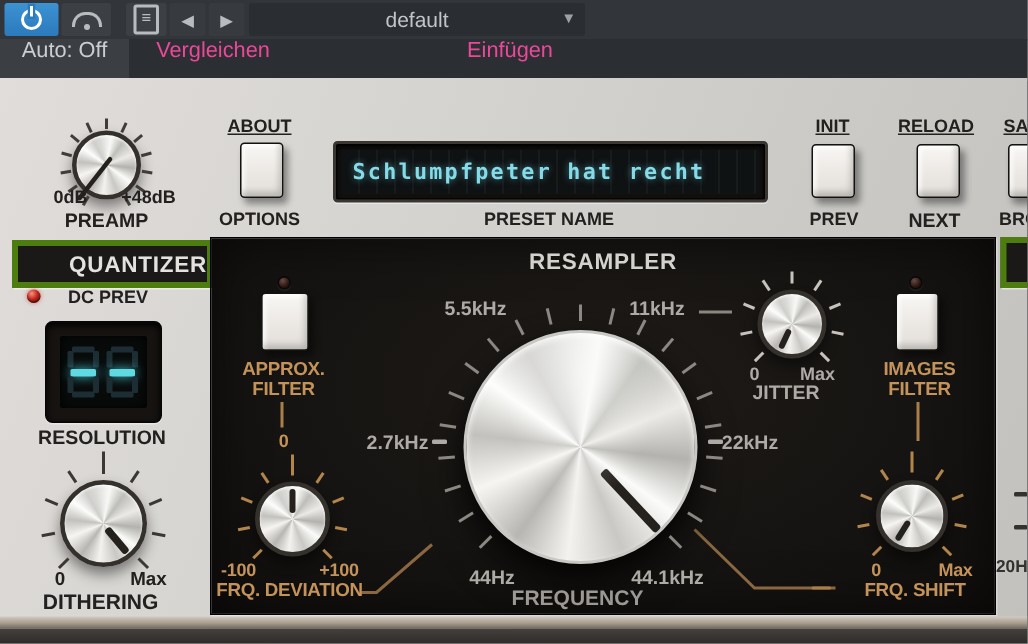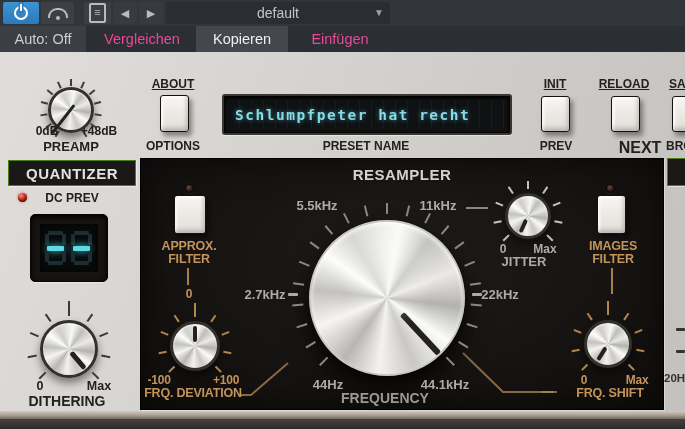--- a/index.html
+++ b/index.html
@@ -13,21 +13,21 @@
   .powerbtn{background:linear-gradient(180deg,#3c92d2,#2b7abc);}
   .pow-ring{width:10px;height:10px;border:2px solid #fff;border-radius:50%;position:relative;}
   .pow-bar{position:absolute;left:50%;top:-4px;width:2px;height:7px;margin-left:-1px;background:#fff;box-shadow:0 0 0 1.5px #2b7abc;}
   .byp{width:16px;height:8px;border:2px solid #b9bcbf;border-bottom:none;border-radius:9px 9px 0 0;position:relative;}
   .byp i{position:absolute;left:50%;bottom:-2px;width:4px;height:4px;margin-left:-2px;border-radius:50%;background:#b9bcbf;}
   .docicon{width:13px;height:16px;border:2px solid #b9bcbf;border-radius:2px;font-size:11px;line-height:15px;text-align:center;color:#b9bcbf;font-weight:bold;}
   .dropdown{left:166px;top:2px;width:224px;height:22px;background:#2a2e32;border-radius:2px;color:#c2c5c7;
             font-size:14px;display:flex;align-items:center;justify-content:center;}
   .ddarrow{position:absolute;right:6px;top:5px;font-size:10px;color:#9da1a4;}
   .bar2{left:0;top:26px;width:685px;height:26px;background:#2b2f33;}
-  .chip{height:26px;display:flex;align-items:center;justify-content:center;font-size:14.5px;}
+  .chip{height:26px;display:flex;justify-content:center;font-size:14.5px;}
   .dimtab{color:#ec4899;background:transparent;}
   .sep{left:0;top:52px;width:685px;height:2px;background:linear-gradient(180deg,#f3f1ed,#cfcdca);}
   
   .bodybg{left:0;top:52px;width:685px;height:377px;
           background:linear-gradient(112deg,#e0ddda 0%,#d6d4d1 35%,#cac8c5 75%,#c3c1be 100%);}
   .strip1{left:0;top:411px;width:685px;height:8px;background:linear-gradient(180deg,#d0cac1,#a89d8d 55%,#6f695f 100%);}
   .strip2{left:0;top:419px;width:685px;height:10px;background:linear-gradient(180deg,#45413d,#2e2b29);}
   .blabel{color:#23211f;font-weight:bold;white-space:nowrap;}
   .ctr{transform:translateX(-50%);text-align:center;}
   .underl{text-decoration:underline;}
@@ -35,23 +35,23 @@
   .wbtn{background:linear-gradient(180deg,#f8f6f3,#e1ddd8);border:1px solid #14120f;border-radius:3px;
         box-shadow:3px 4px 5px rgba(0,0,0,0.4),inset -2px -3px 4px rgba(0,0,0,0.18),inset 2px 2px 3px rgba(255,255,255,0.95);}
   
   .lcdframe{background:#131110;border:2px solid #3a3733;border-radius:3px;
             box-shadow:0 1px 0 rgba(255,255,255,0.45),inset 0 2px 5px #000,inset 0 0 0 1px #060606;}
   .lcdscreen{position:absolute;left:4px;top:4px;right:4px;bottom:4px;background:repeating-linear-gradient(90deg,#0f1213 0px,#0f1213 11px,#171b1c 11px,#171b1c 12px);
              display:flex;align-items:center;}
   .lcdtext{font-family:"DejaVu Sans Mono",monospace;font-weight:bold;font-size:14.5px;letter-spacing:1.5px;
            color:#86dbe9;text-shadow:0 0 5px rgba(110,220,235,0.55);padding-left:7px;white-space:nowrap;}
   
-  .shead{background:#1b1917;border:1px solid #4d7c0f;box-shadow:1px 1px 0 rgba(255,255,255,0.5);
+  .shead{background:#1b1917;border:4px solid #4d7c0f;box-shadow:1px 1px 0 rgba(255,255,255,0.5);
          color:#e4e2df;font-weight:bold;font-size:15px;letter-spacing:0.5px;
-         display:flex;align-items:center;justify-content:center;}
+         display:flex;align-items:center;justify-content:flex-end;}
   
   .ledred{border-radius:50%;background:radial-gradient(circle at 35% 30%,#ff8f7e,#c0281c 45%,#5e100a 85%);
           box-shadow:0 0 3px rgba(200,40,30,0.6),inset 0 -1px 1px rgba(0,0,0,0.5);}
   .leddark{border-radius:50%;background:radial-gradient(circle at 35% 30%,#6a4a42,#241310 65%);
            border:1px solid #0a0908;box-shadow:0 1px 1px rgba(255,255,255,0.08);}
   
   .segframe{background:#161311;border-radius:5px;border:1px solid #060505;
             box-shadow:0 1px 0 rgba(255,255,255,0.4),inset 0 2px 5px #000;}
   .segscreen{position:absolute;left:9px;top:9px;right:9px;bottom:9px;background:#090b0b;border-radius:2px;
              box-shadow:inset 0 0 8px #000;}
@@ -108,23 +108,20 @@
       <span class="ddarrow">▼</span>
     </div>
   </div>
 
   <div class="abs bar2">
     <div class="abs chip" style="left:0;width:86px;background:#3b3f43;color:#cbced0;">
       <span>Auto: Off</span>
     </div>
     <div class="abs chip dimtab" style="left:94px;width:96px;">
       <span>Vergleichen</span>
-    </div>
-    <div class="abs chip" style="left:196px;width:92px;background:#44484d;color:#eff0f1;">
-      <span>Kopieren</span>
     </div>
     <div class="abs chip dimtab" style="left:292px;width:96px;">
       <span>Einfügen</span>
     </div>
   </div>
   <div class="abs sep"></div>
 
   <div class="abs bodybg"></div>
 
   <div class="abs knob ring" style="left:48px;top:87px;width:40px;height:40px;">
@@ -161,21 +158,21 @@
       <span class="lcdtext">Schlumpfpeter hat recht</span>
     </div>
   </div>
 
   <div class="abs blabel ctr underl" style="left:555px;top:77px;font-size:12px;">INIT</div>
   <div class="abs wbtn" style="left:541px;top:96px;width:27px;height:34px;"></div>
   <div class="abs blabel ctr" style="left:556px;top:139px;font-size:12px;">PREV</div>
 
   <div class="abs blabel ctr underl" style="left:624px;top:77px;font-size:12px;">RELOAD</div>
   <div class="abs wbtn" style="left:611px;top:96px;width:27px;height:34px;"></div>
-  <div class="abs blabel ctr" style="left:640px;top:139px;font-size:16px;">NEXT</div>
+  <div class="abs blabel ctr" style="left:623px;top:139px;font-size:13px;">NEXT</div>
 
   <div class="abs blabel underl" style="left:669px;top:77px;font-size:12px;">SAVE</div>
   <div class="abs wbtn" style="left:672px;top:96px;width:27px;height:34px;"></div>
   <div class="abs blabel" style="left:666px;top:139px;font-size:12px;">BROWSE</div>
 
   <div class="abs shead" style="left:8px;top:160px;width:126px;height:24px;">
     <span>QUANTIZER</span>
   </div>
   <div class="abs ledred" style="left:18px;top:193px;width:9px;height:9px;"></div>
   <div class="abs blabel ctr" style="left:72px;top:191px;font-size:12px;">DC PREV</div>
@@ -195,20 +192,21 @@
         <div class="sg" style="left:3px;right:3px;top:0;height:4px;"></div>
         <div class="sg" style="left:0;top:3px;width:4px;height:11px;"></div>
         <div class="sg" style="right:0;top:3px;width:4px;height:11px;"></div>
         <div class="sg lit" style="left:2px;right:2px;top:15px;height:5px;"></div>
         <div class="sg" style="left:0;bottom:3px;width:4px;height:11px;"></div>
         <div class="sg" style="right:0;bottom:3px;width:4px;height:11px;"></div>
         <div class="sg" style="left:3px;right:3px;bottom:0;height:4px;"></div>
       </div>
     </div>
   </div>
+  <div class="abs blabel ctr" style="left:68px;top:284px;font-size:13px;">RESOLUTION</div>
 
   <div class="abs knob ring" style="left:40px;top:320px;width:52px;height:52px;">
     <div class="ticks">
         <div style="position: absolute; left: -1px; top: -42px; width: 2px; height: 9px; background: rgb(59, 56, 52); transform-origin: 50% 42px; transform: rotate(-135deg);"></div>
         <div style="position: absolute; left: -1px; top: -42px; width: 2px; height: 9px; background: rgb(59, 56, 52); transform-origin: 50% 42px; transform: rotate(-101.25deg);"></div>
         <div style="position: absolute; left: -1px; top: -42px; width: 2px; height: 9px; background: rgb(59, 56, 52); transform-origin: 50% 42px; transform: rotate(-67.5deg);"></div>
         <div style="position: absolute; left: -1px; top: -42px; width: 2px; height: 9px; background: rgb(59, 56, 52); transform-origin: 50% 42px; transform: rotate(-33.75deg);"></div>
         <div style="position: absolute; left: -1px; top: -48px; width: 2px; height: 15px; background: rgb(59, 56, 52); transform-origin: 50% 48px; transform: rotate(0deg);"></div>
         <div style="position: absolute; left: -1px; top: -42px; width: 2px; height: 9px; background: rgb(59, 56, 52); transform-origin: 50% 42px; transform: rotate(33.75deg);"></div>
         <div style="position: absolute; left: -1px; top: -42px; width: 2px; height: 9px; background: rgb(59, 56, 52); transform-origin: 50% 42px; transform: rotate(67.5deg);"></div>

